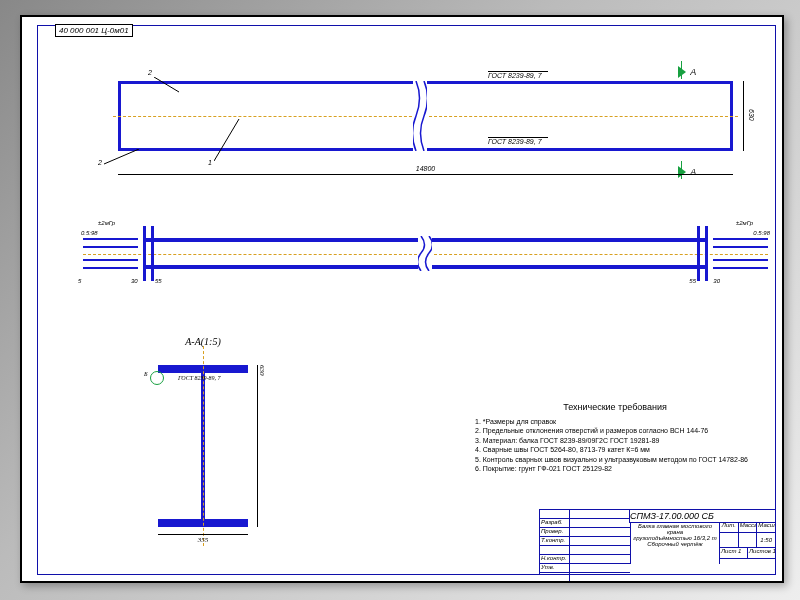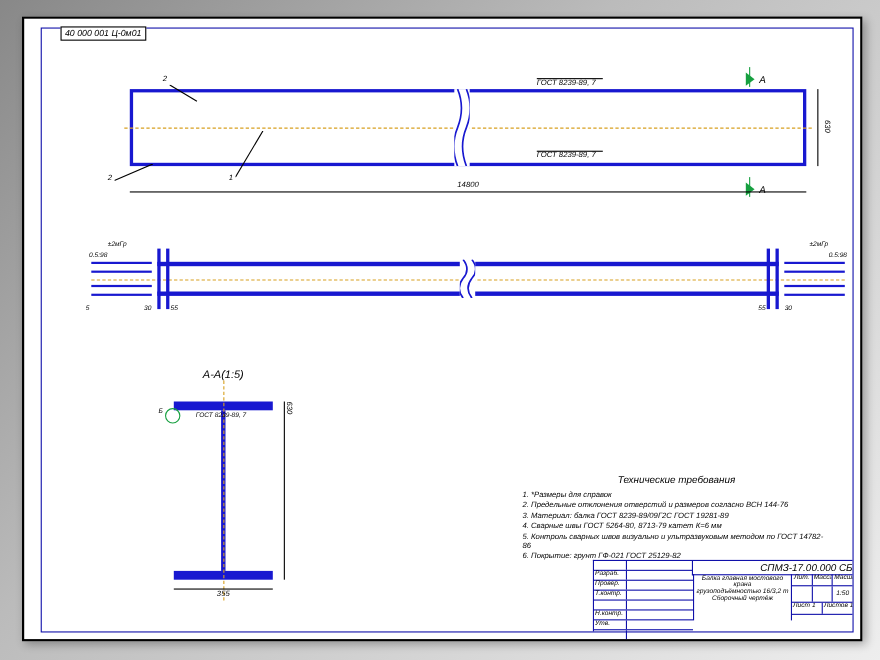--- a/index.html
+++ b/index.html
@@ -77,53 +77,53 @@
     position:absolute; left:45px; top:200px; width:685px; height:55px;
   }
   .beam-side .flange-t { position:absolute; left:60px; right:60px; top:12px; height:4px; background:#1818d0; }
   .beam-side .flange-b { position:absolute; left:60px; right:60px; bottom:12px; height:4px; background:#1818d0; }
   .beam-side .axis { position:absolute; left:0; right:0; top:50%; border-top:1px dashed #d8a020; }
   .beam-side .endplate { position:absolute; top:0; bottom:0; width:3px; background:#1818d0; }
   .beam-side .endcap { position:absolute; top:2px; bottom:2px; width:55px; }
   .beam-side .endcap .bar { position:absolute; height:2px; background:#1818d0; left:0; right:0; }
   
   .sec-aa {
-    position:absolute; left:120px; top:325px; width:90px; height:190px;
+    position:absolute; left:120px; top:325px; width:90px; height:190px;font-family:Liberation Serif, serif;
   }
   .sec-aa .title { position:absolute; top:-15px; left:0; right:0; text-align:center; font-size:10px; font-style:italic; }
   .sec-aa .tf { position:absolute; left:0; right:0; top:14px; height:8px; background:#1818d0; }
   .sec-aa .bf { position:absolute; left:0; right:0; bottom:14px; height:8px; background:#1818d0; }
   .sec-aa .web { position:absolute; left:50%; margin-left:-2px; top:22px; bottom:22px; width:4px; background:#1818d0; }
   .sec-aa .axis-v { position:absolute; left:50%; top:-5px; bottom:-5px; border-left:1px dashed #d8a020; }
   
   .sec-b {
     position:absolute; left:270px; top:325px; width:130px; height:110px;
   }
   .sec-b .title { position:absolute; top:-15px; left:0; right:0; text-align:center; font-size:10px; font-style:italic; }
   .sec-b svg.hatch { position:absolute; left:0; top:14px; }
   
   .techreq {
-    position:absolute; right:20px; top:405px; width:280px;
-    font-size:7px; font-style:italic; color:#000;
+    position:absolute; right:20px; top:376px; width:280px;
+    font-size:7px; color:#000;
   }
   .techreq .hdr { text-align:center; font-size:9px; margin-bottom:6px; }
   .techreq .ln { margin:1px 0; line-height:1.2; }
   
   .titleblock {
     position:absolute; right:0; bottom:0;
     width:235px; height:64px;
     border-left:1px solid #1010aa;
     border-top:1px solid #1010aa;
     font-size:6px; font-style:italic;
   }
   .titleblock .c { border-right:1px solid #1010aa; padding:0 1px; overflow:hidden; white-space:nowrap; }
   .titleblock .main-code {
     position:absolute; right:0; top:0; height:12px; width:145px;
     border-left:1px solid #1010aa; border-bottom:1px solid #1010aa;
-    text-align:right; font-size:9px; line-height:12px;
+    text-align:left; font-size:9px; line-height:12px;
   }
   .titleblock .desc {
     position:absolute; left:90px; top:12px; right:55px; bottom:10px;
     border-left:1px solid #1010aa; border-right:1px solid #1010aa;
     padding:1px 2px; font-size:6px; text-align:center;
   }
   .titleblock .right-col { position:absolute; right:0; top:12px; width:55px; bottom:0; }
   .titleblock .left-grid { position:absolute; left:0; top:0; width:90px; bottom:0; }
   .titleblock .lg-row { display:flex; height:8px; border-bottom:1px solid #1010aa; }
   .titleblock .lg-row .c1 { width:28px; border-right:1px solid #1010aa; padding-left:1px; }

